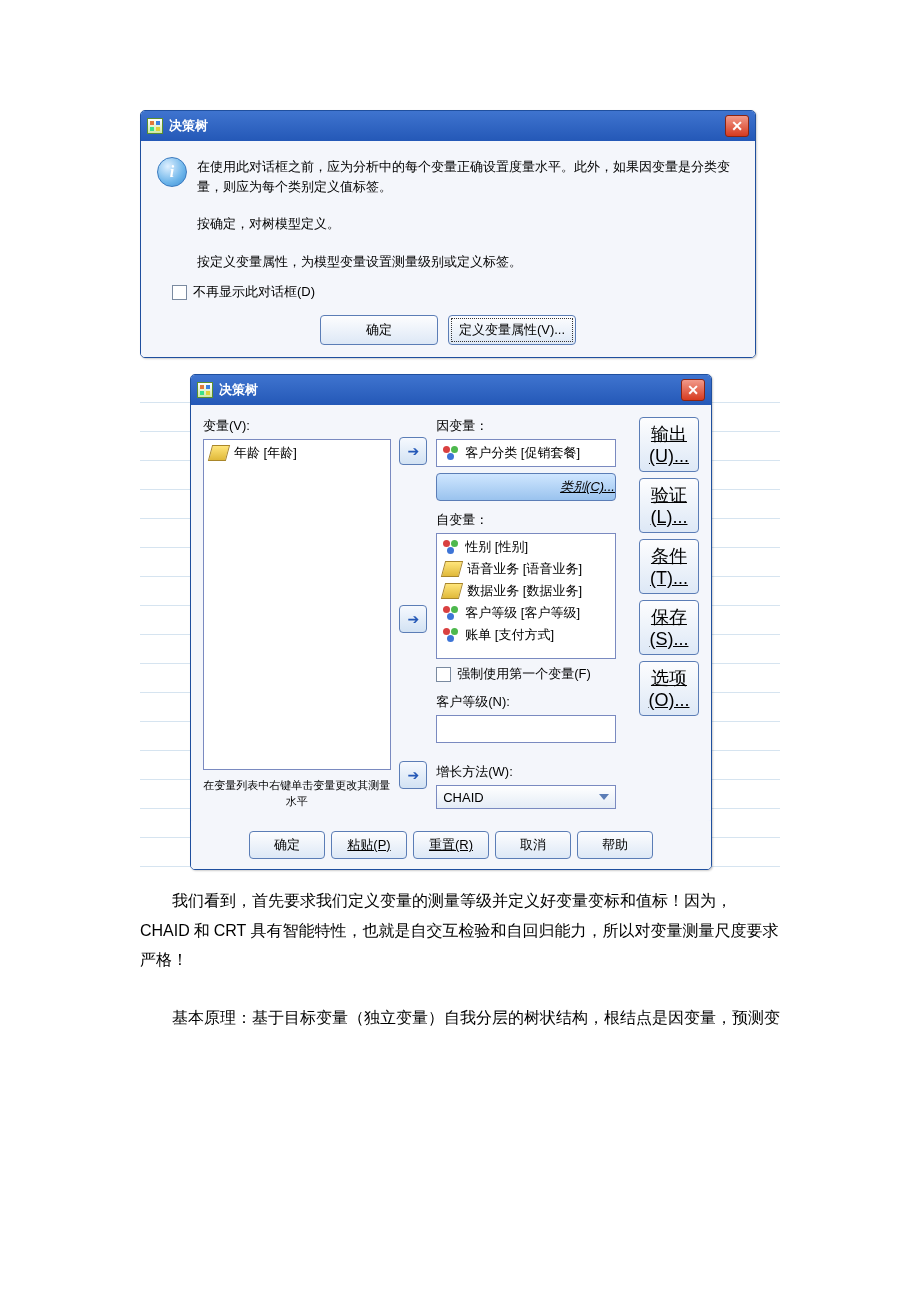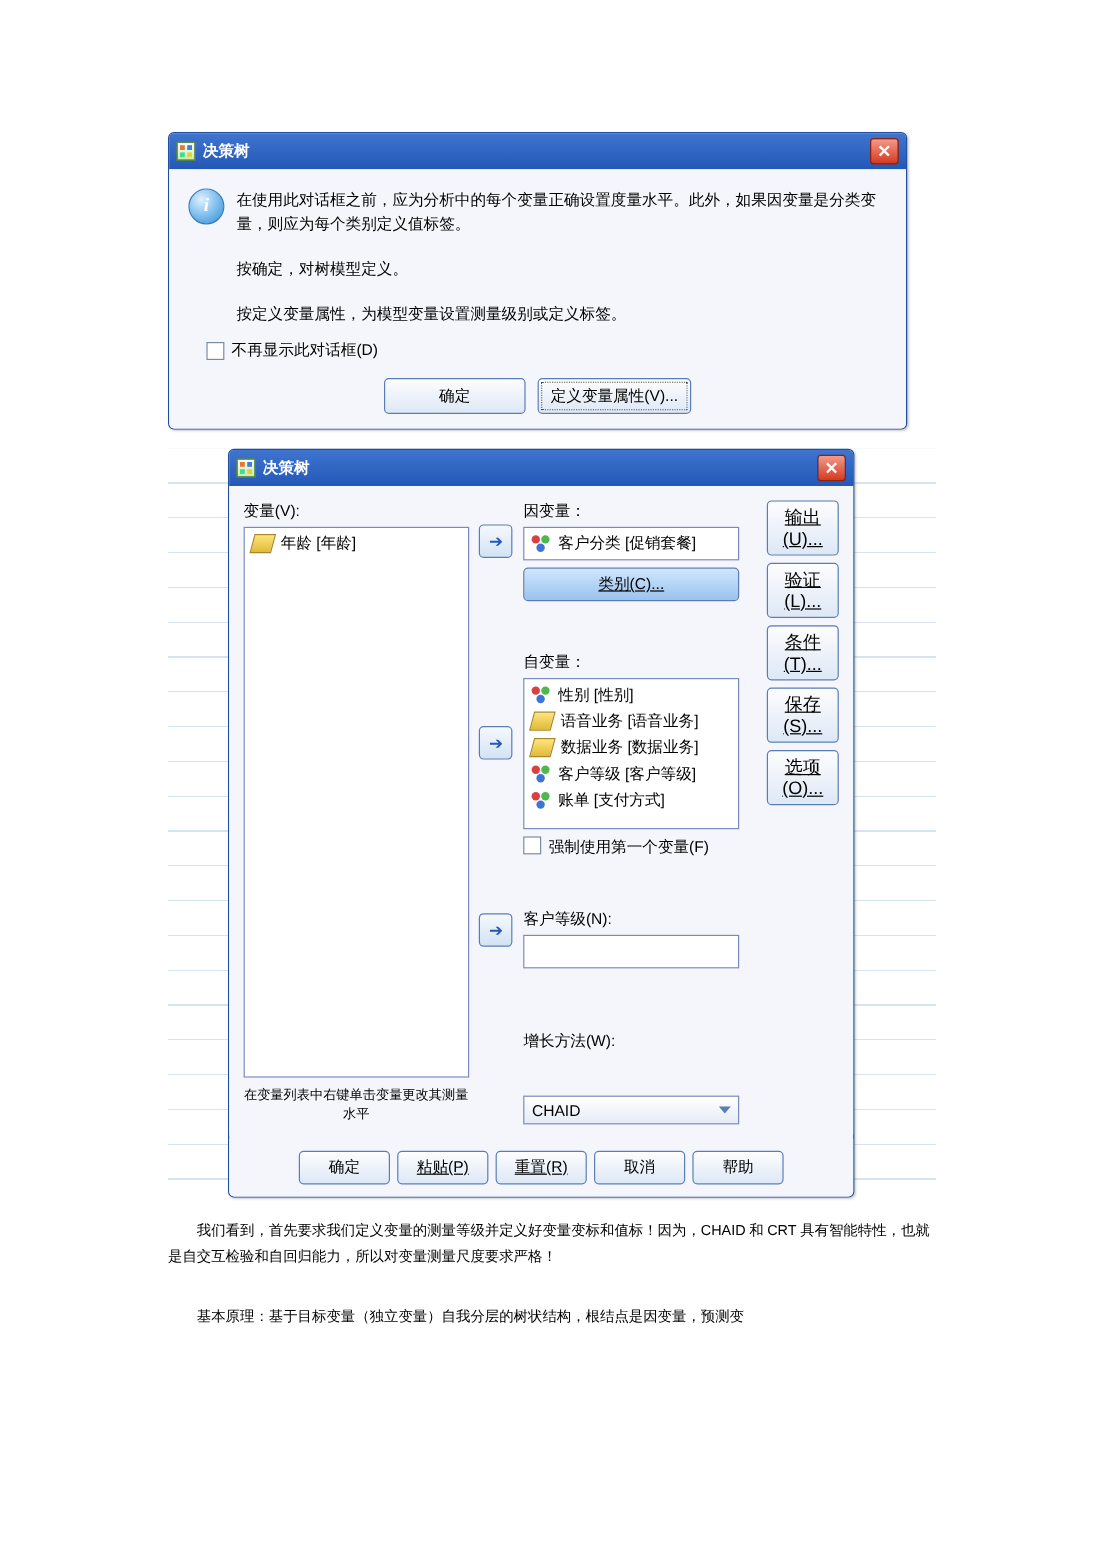--- a/index.html
+++ b/index.html
@@ -112,21 +112,21 @@
     background: #f4f6fb;
     padding: 12px;
     display:flex;
     gap:8px;
     border-bottom-left-radius: 4px;
     border-bottom-right-radius: 4px;
   }
   .col { display:flex; flex-direction:column; }
   .col.left { width: 190px; }
   .col.mid { width: 30px; align-items:center; }
-  .col.center { width: 182px; gap: 32px; }
+  .col.center { width: 182px; }
   .col.right { width: 76px; gap:6px; }
   .lbl { margin-bottom:4px; }
   .uline { text-decoration: underline; }
   .listbox {
     border:1px solid #7a8ac0;
     background:#fff;
     flex:1;
     min-height: 310px;
     padding:2px;
   }
@@ -161,51 +161,52 @@
   .field-block { margin-bottom:10px; }
   .depbox, .indbox, .inflbox {
     border:1px solid #7a8ac0; background:#fff; padding:2px;
   }
   .depbox { height: 22px; }
   .cat-btn {
     margin-top:6px;
     border:1px solid #5b7db6;
     border-radius:4px;
     background: linear-gradient(#cfe6ff,#9ac3ee);
-    text-align:center;
+    text-align:right;
     padding:4px 0;
+    font-style:italic;
   }
   .indbox { height: 120px; overflow:hidden; }
-  .force-row { display:flex; align-items:flex-start; gap:6px; margin-top:6px; }
+  .force-row { display:flex; align-items:center; gap:6px; margin-top:6px; }
   .inflbox { height: 22px; }
   .growlbl { margin-top:10px; }
   .select {
     border:1px solid #7a8ac0;
     background: linear-gradient(#fff,#e4ecf6);
     height:22px;
     display:flex; align-items:center; justify-content:space-between;
     padding:0 6px;
   }
   .select .tri {
     width:0;height:0;border-left:5px solid transparent;border-right:5px solid transparent;border-top:6px solid #5b7db6;
   }
   .side-btn {
     border:1px solid #5b7db6;
     border-radius:4px;
     background: linear-gradient(#fdfdfe,#dde8f6);
     text-align:center;
     padding:4px 2px;
-    font-size:15px;
+    font-size:18px;
     margin-left:15px;
   }
   .hint { margin-top:8px; font-size:11px; line-height:1.4;text-align:center; }
   .bottom-btns { display:flex; gap:6px; justify-content:center; padding:10px; background:#f4f6fb; border-bottom-left-radius:4px; border-bottom-right-radius:4px; }
   .bottom-btns .btn { min-width:58px; padding:4px 8px; }
 
-  .body-text { font-size:12px; line-height: 1.85; font-family:"SimSun","宋体",serif; }
+  .body-text { font-size:16px; line-height: 1.85; font-family:"SimSun","宋体",serif; }
   .body-text p { margin:0; text-indent: 2em; }
   .latin { font-family: Arial, sans-serif; }
 </style>
 </head>
 <body>
 
 <div class="page">
 
   <div class="dialog" style="width:614px;">
     <div class="titlebar">

